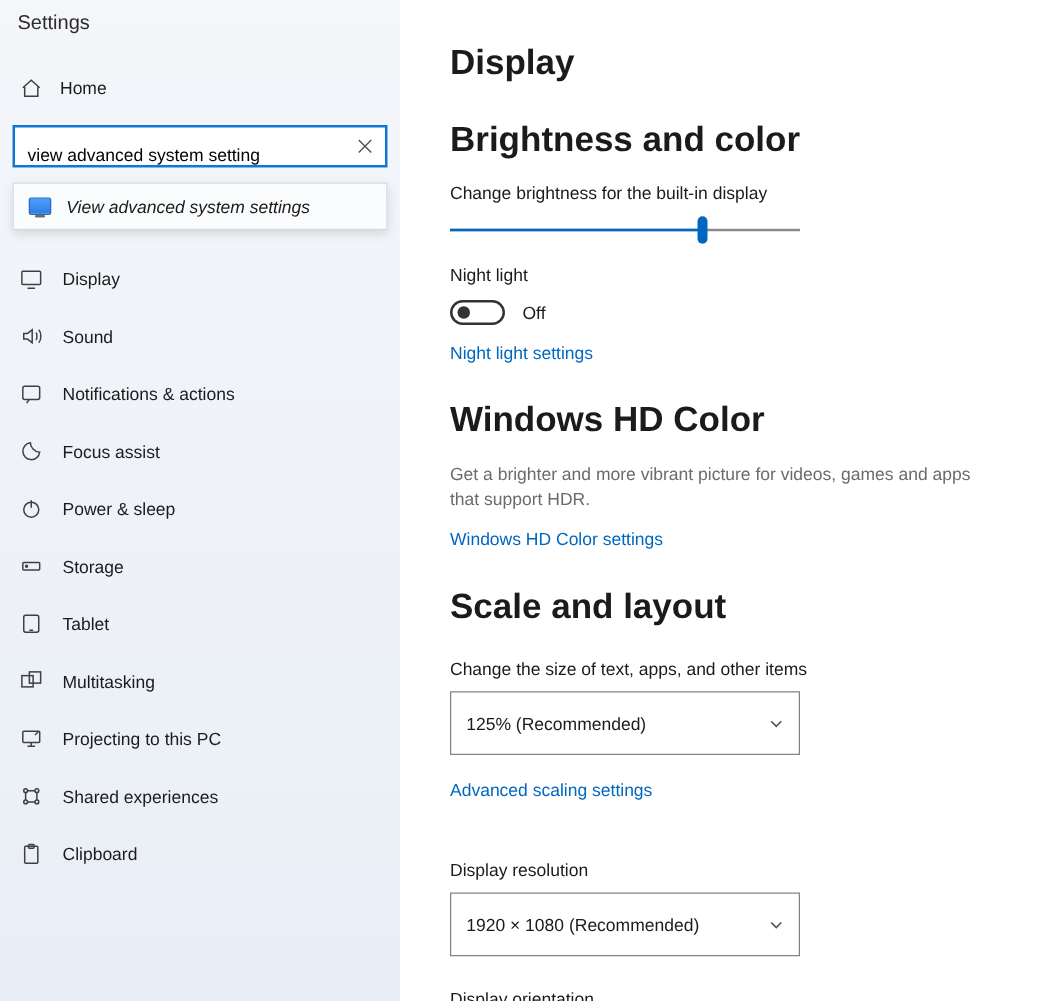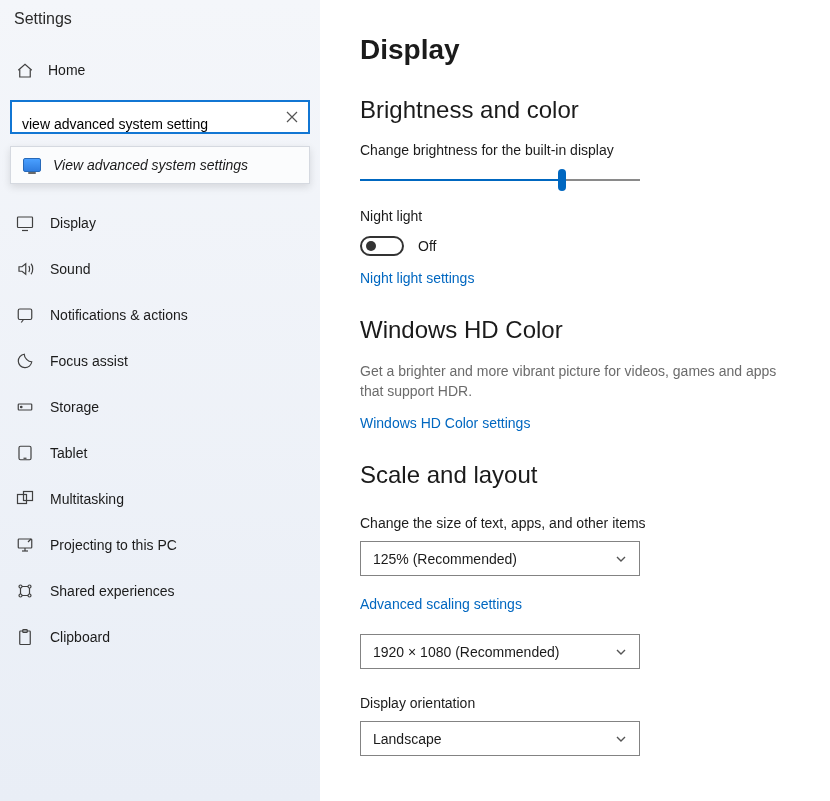--- a/index.html
+++ b/index.html
@@ -15,32 +15,32 @@
   .search-clear { position: absolute; right: 8px; top: 50%; transform: translateY(-50%); width: 20px; height: 20px; display: flex; align-items: center; justify-content: center; cursor: pointer; color: #555; }
   .suggest { position: absolute; left: 10px; right: 10px; top: 146px; background: #fbfcfd; border: 1px solid #d5d9e0; box-shadow: 0 3px 8px rgba(0,0,0,0.12); z-index: 10; font-style: italic; }
   .suggest-row { display: flex; align-items: center; gap: 12px; padding: 10px 12px; cursor: pointer; }
   .suggest-ic { width: 18px; height: 14px; background: linear-gradient(#4aa0ff,#2f7de0); border: 1px solid #2769b8; border-radius: 2px; position: relative; }
   .suggest-ic::after { content:""; position:absolute; bottom:-3px; left:4px; right:4px; height:2px; background:#6a6a6a; border-radius:1px; }
   .nav { margin-top: 66px; }
   .nav-item { display: flex; align-items: center; gap: 16px; padding: 14px 20px 14px 16px; cursor: pointer; }
   .nav-item .ic { width: 18px; height: 18px; display:flex; align-items:center; justify-content:center; color:#404040; }
   .content { flex: 1; background: #ffffff; padding: 34px 40px 0 40px; overflow: hidden; }
   h1.page-title { font-weight: 600; font-size: 28px; margin-bottom: 30px; }
-  h2.section { font-weight: 400; font-size: 24px; margin-bottom: 18px; }
+  h2.section { font-weight: 700; font-size: 28px; margin-bottom: 18px; }
   .subtext { font-size: 14px; margin-bottom: 12px; }
   .desc { color: #6b6b6b; font-size: 14px; line-height: 1.4; margin-bottom: 14px; max-width: 440px; }
   .link { color: #0067c0; font-size: 14px; cursor: pointer; margin-bottom: 30px; display: inline-block; }
   .slider-wrap { width: 280px; height: 20px; position: relative; margin-bottom: 18px; }
   .slider-track { position:absolute; top:50%; left:0; right:0; height:2px; background:#8a8a8a; transform:translateY(-50%); }
   .slider-fill { position:absolute; top:50%; left:0; height:2px; background:#0067c0; transform:translateY(-50%); }
   .slider-thumb { position:absolute; top:50%; width:8px; height:22px; background:#0067c0; border-radius:4px; transform:translate(-50%,-50%); }
   .toggle-row { display:flex; align-items:center; gap:14px; margin-bottom:14px; }
   .toggle { width:44px; height:20px; border:2px solid #333; border-radius:20px; position:relative; cursor:pointer; }
   .toggle-knob { width:10px; height:10px; background:#333; border-radius:50%; position:absolute; top:50%; left:4px; transform:translateY(-50%); }
-  .select { width:280px; height:35px; border:1px solid #838383; background:#fff; display:flex; align-items:center; justify-content:space-between; padding:0 12px; cursor:pointer; margin-bottom:20px; }
+  .select { width:280px; height:51px; border:1px solid #838383; background:#fff; display:flex; align-items:center; justify-content:space-between; padding:0 12px; cursor:pointer; margin-bottom:20px; }
   .select .chev { color:#555; }
   .field-label { font-size:14px; margin-bottom:10px;margin-top:26px; }
   svg { display:block; }
 </style>
 </head>
 <body>
 
 <div class="app">
   <div class="sidebar">
     <div class="sidebar-header">Settings</div>
@@ -102,20 +102,29 @@
           </span>
         <span>Notifications &amp; actions</span>
       </div>
       <div class="nav-item">
         <span class="ic">
             <svg width="18" height="18" viewBox="0 0 24 24" fill="none" stroke="#404040" stroke-width="1.6">
               <path d="M21 13A9 9 0 1 1 11 3c0 5 5 10 10 10z"></path>
             </svg>
           </span>
         <span>Focus assist</span>
+      </div>
+      <div class="nav-item">
+        <span class="ic">
+            <svg width="18" height="18" viewBox="0 0 24 24" fill="none" stroke="#404040" stroke-width="1.6">
+              <circle cx="12" cy="13" r="8"></circle>
+              <path d="M12 3v8"></path>
+            </svg>
+          </span>
+        <span>Power &amp; sleep</span>
       </div>
       <div class="nav-item">
         <span class="ic">
             <svg width="18" height="18" viewBox="0 0 24 24" fill="none" stroke="#404040" stroke-width="1.6">
               <rect x="3" y="8" width="18" height="8" rx="1"></rect>
               <circle cx="7" cy="12" r="1" fill="#404040"></circle>
             </svg>
           </span>
         <span>Storage</span>
       </div>
@@ -200,20 +209,21 @@
     <div class="select">
       <span>125% (Recommended)</span>
       <span class="chev">
           <svg width="12" height="12" viewBox="0 0 12 12" fill="none" stroke="#555" stroke-width="1.4">
             <path d="M2 4l4 4 4-4"></path>
           </svg>
         </span>
     </div>
     <span class="link" style="margin-bottom:22px">Advanced scaling settings</span>
 
+    <div class="field-label">Display resolution</div>
     <div class="select">
       <span>1920 × 1080 (Recommended)</span>
       <span class="chev">
           <svg width="12" height="12" viewBox="0 0 12 12" fill="none" stroke="#555" stroke-width="1.4">
             <path d="M2 4l4 4 4-4"></path>
           </svg>
         </span>
     </div>
 
     <div class="field-label">Display orientation</div>

